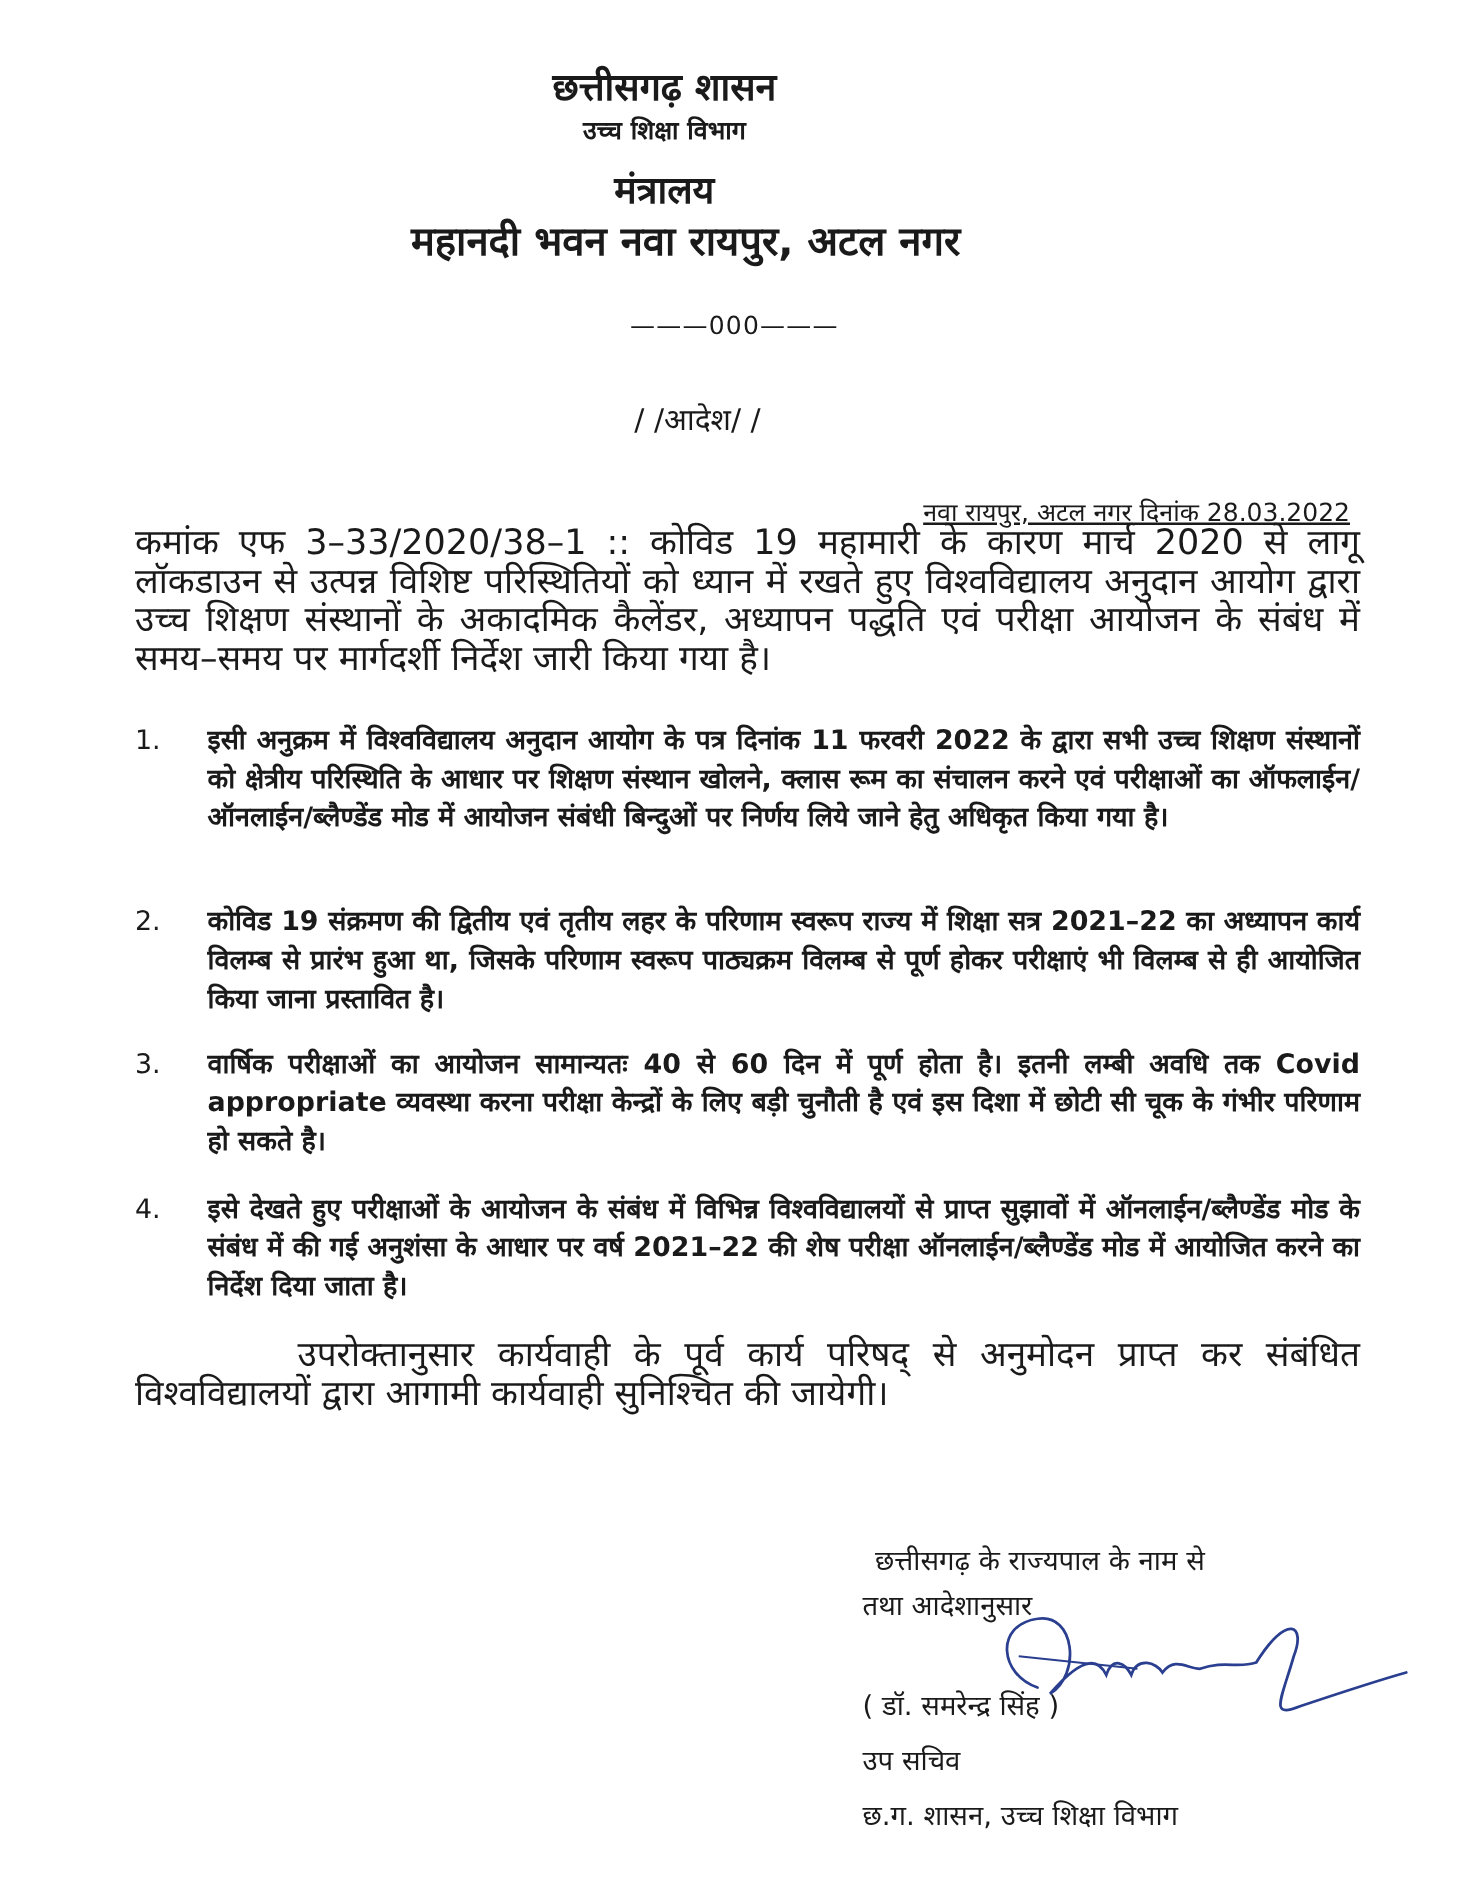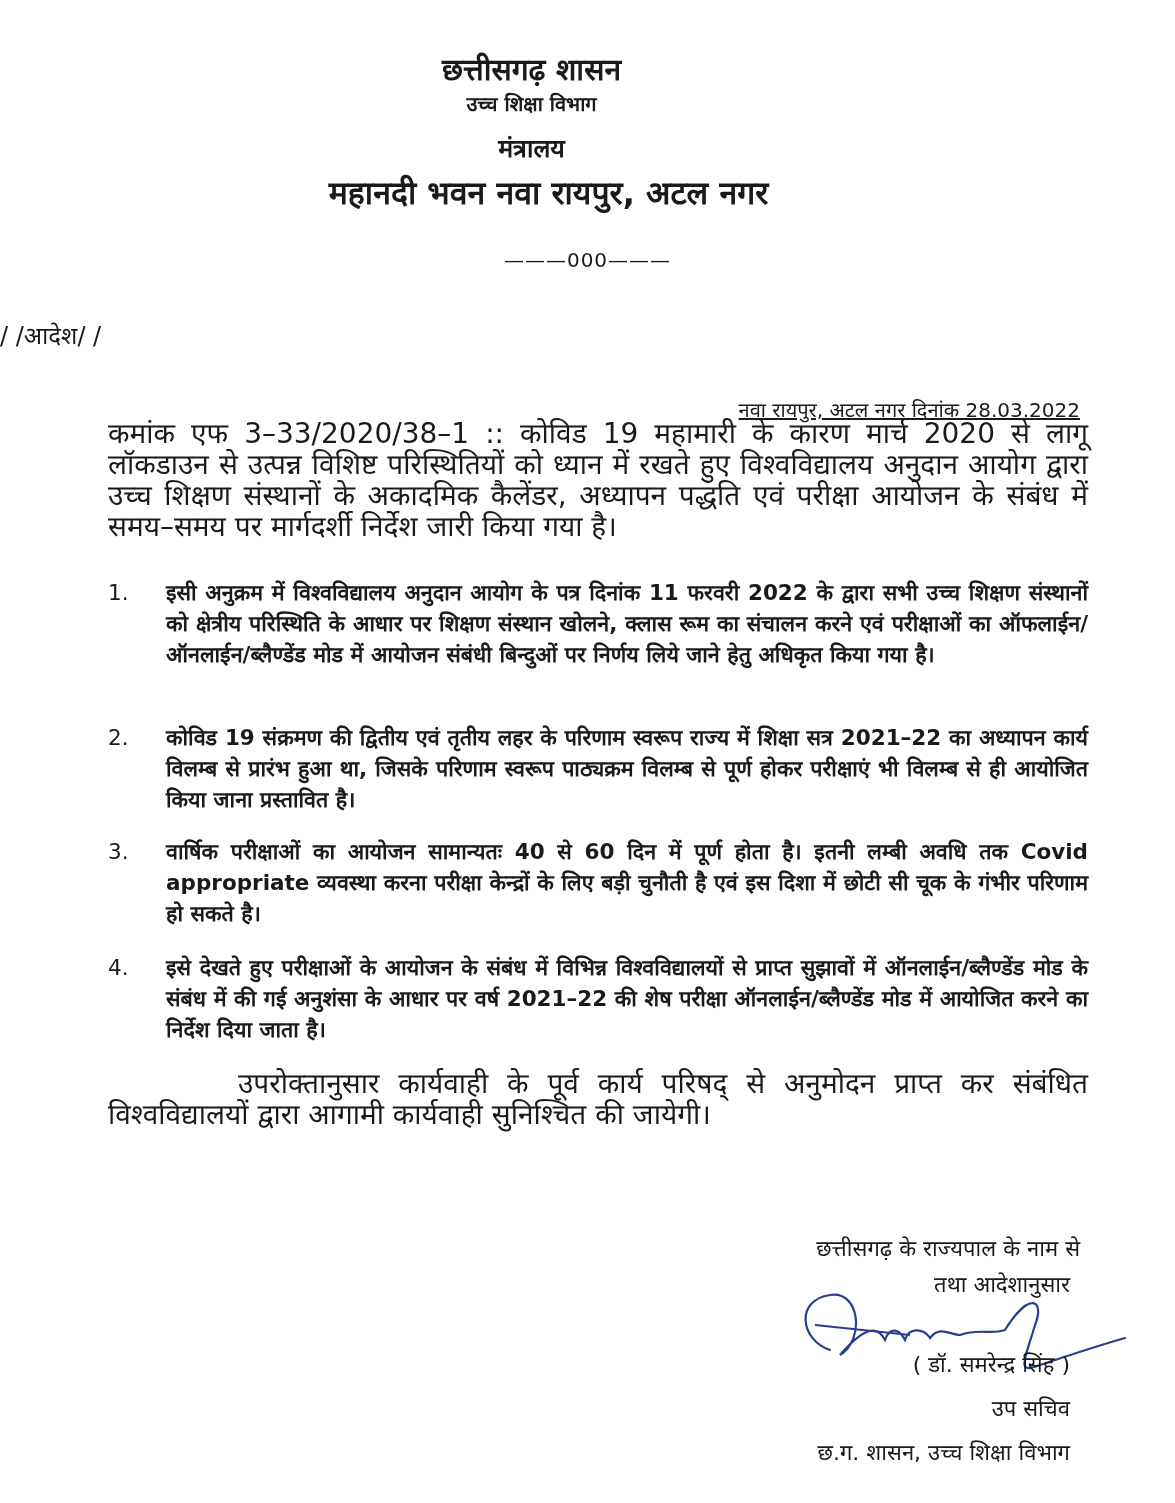--- a/index.html
+++ b/index.html
@@ -4,39 +4,39 @@
 <style>
   html, body { margin: 0; padding: 0; background: #ffffff; }
   body {
     width: 1175px; height: 1503px; position: relative; overflow: hidden;
     font-family: "DejaVu Sans", "Liberation Sans", sans-serif;
     color: #1a1a1a;
   }
   .header { position: absolute; left: 0; width: 1063px; text-align: center; font-weight: bold; }
   .h1 { top: 48px; font-size: 30px; }
   .h2 { top: 90px; font-size: 20px; }
-  .h3 { top: 130px; font-size: 25px; }
+  .h3 { top: 130px; font-size: 30px; }
   .h4 { top: 170px; font-size: 32px; padding-left: 17px; }
   .sep { position: absolute; top: 248px; left: 0; width: 1175px; text-align: center; font-size: 20px; letter-spacing: 1px; }
-  .order { position: absolute; top: 318px; left: 0; width: 1116px; text-align: left; font-size: 24px; }
+  .order { position: absolute; top: 318px; left: 0; width: 1116px; text-align: center; font-size: 24px; }
   .dateline { position: absolute; top: 396px; right: 95px; font-size: 20px; text-decoration: underline; }
   .body-text {
     position: absolute; left: 108px; width: 980px;
     font-size: 28px; line-height: 31px; text-align: justify;
   }
   .intro { top: 418px; }
   .item { position: absolute; left: 108px; width: 980px; font-size: 21.5px; line-height: 31px; }
   .item .num { position: absolute; left: 0; top: 0; width: 40px; }
   .item .txt { margin-left: 58px; text-align: justify; font-weight: bold; }
   .i1 { top: 577px; }
   .i2 { top: 722px; }
   .i3 { top: 836px; }
   .i4 { top: 952px; }
   .closing { top: 1068px; text-indent: 130px; }
-  .sig-block { position: absolute; left: 690px; width: 380px; text-align: right; font-size: 22px; }
+  .sig-block { position: absolute; left: 690px; width: 380px; text-align: left; font-size: 22px; }
   .sig1 { top: 1232px; left: 700px; }
   .sig2 { top: 1268px; }
   .sig3 { top: 1348px; }
   .sig4 { top: 1392px; }
   .sig5 { top: 1436px; }
   .signature { position: absolute; left: 790px; top: 1280px; width: 340px; height: 100px; }
 </style>
 </head>
 <body>
 

